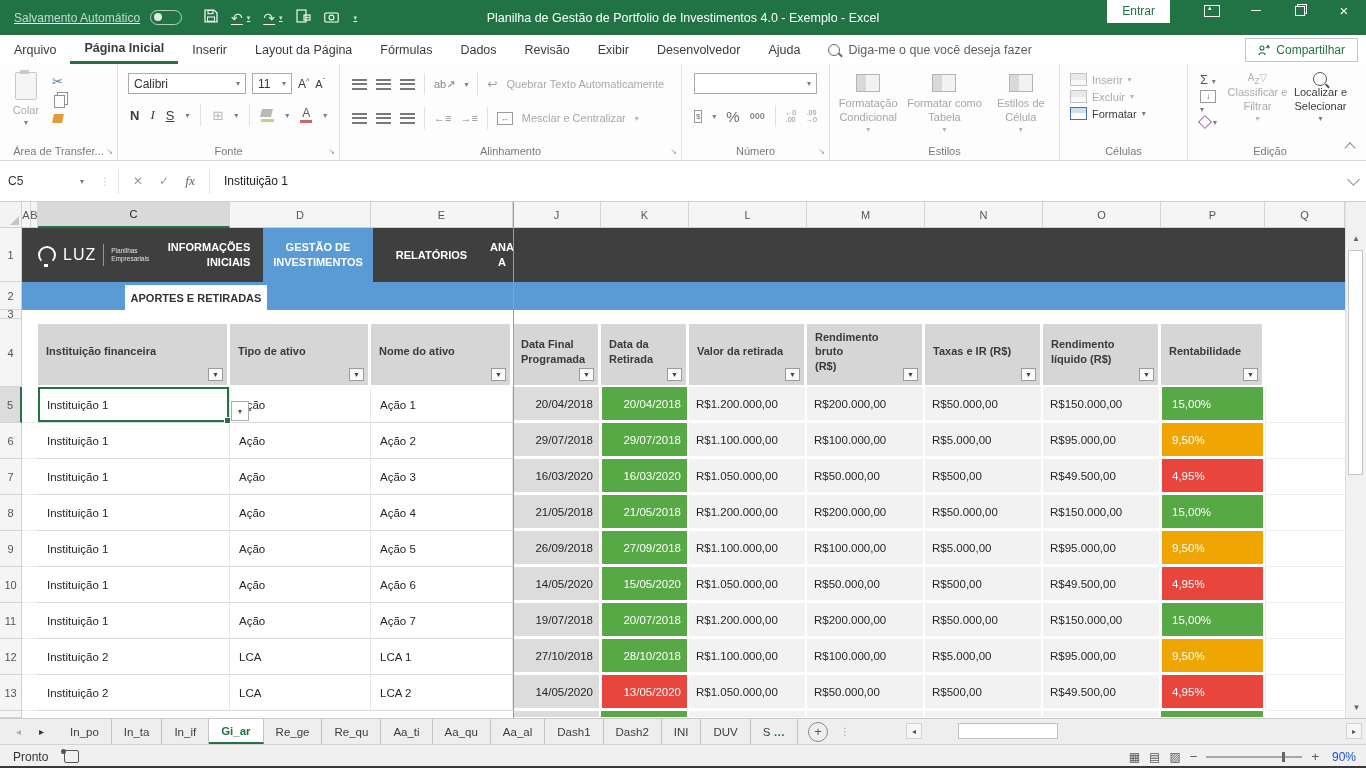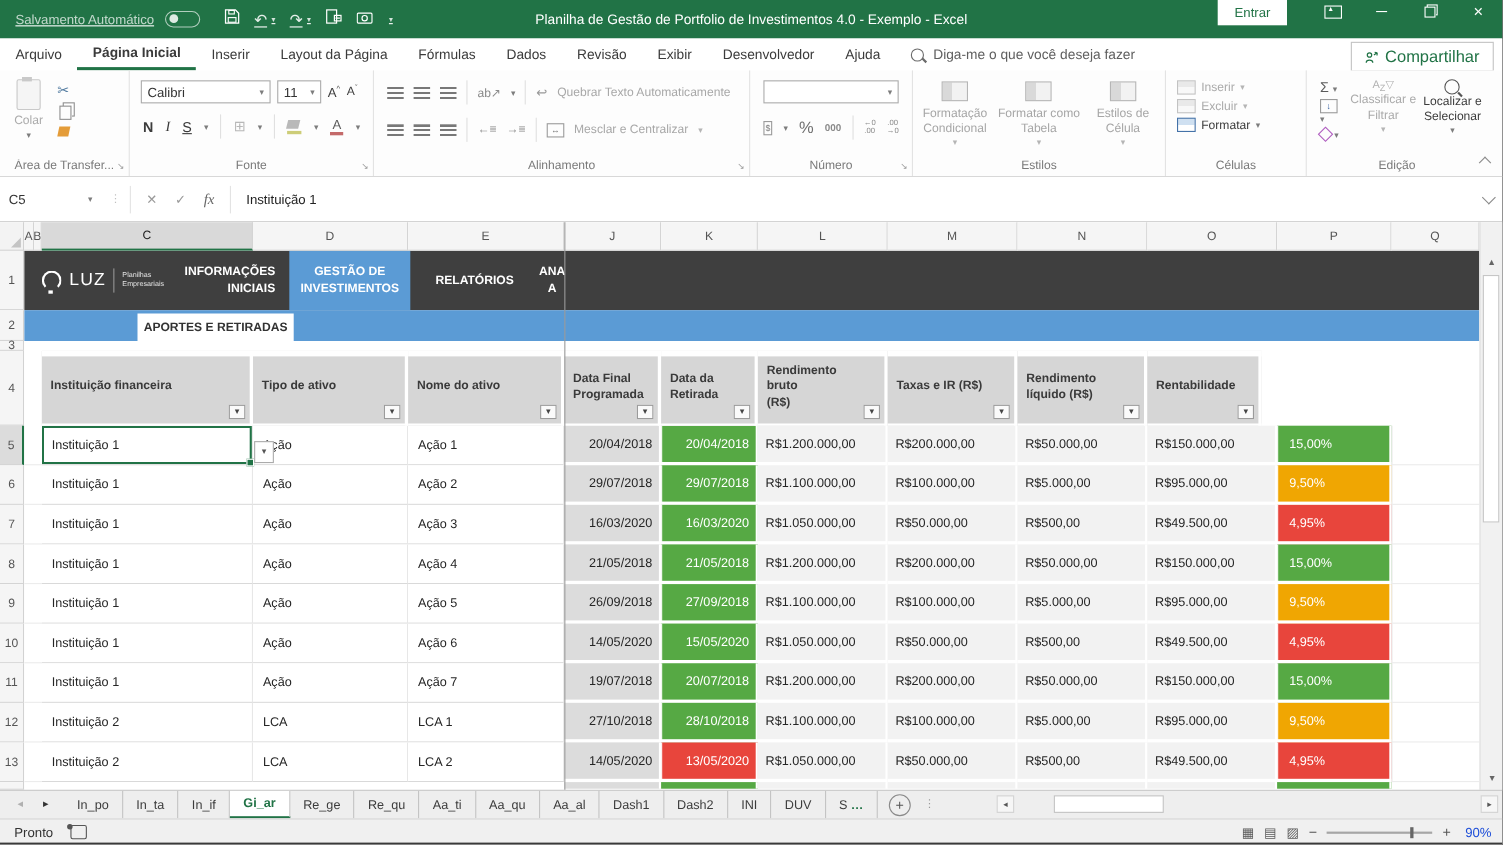--- a/index.html
+++ b/index.html
@@ -23,21 +23,21 @@
   .close-glyph{font-size:15px;}
   .ribbonopts-glyph{display:block;width:14px;height:10px;border:1px solid #fff;position:relative;}
   .ribbonopts-glyph:after{content:"▴";position:absolute;left:3px;top:-2px;font-size:7px;color:#fff;}
   
   .ribbontabs{position:absolute;top:35px;left:0;width:1366px;height:29px;background:#fff;display:flex;align-items:center;}
   .rtab{padding:0 14px;font-size:12.5px;color:#3b3b3b;height:29px;display:flex;align-items:center;box-sizing:border-box;}
   .rtab.active{border-bottom:3px solid #217346;font-weight:bold;}
   .tellme{display:flex;align-items:center;gap:8px;margin-left:14px;color:#5f5f5f;font-size:12.5px;}
   .mag{position:relative;width:10px;height:10px;border:1.5px solid #6a6a6a;border-radius:50%;display:inline-block;}
   .mag i{position:absolute;width:5px;height:1.5px;background:#6a6a6a;transform:rotate(45deg);right:-4px;bottom:-1px;}
-  .share-btn{position:absolute;right:8px;top:3px;display:flex;align-items:center;gap:6px;border:1px solid #c3c3c3;background:#fff;color:#217346;font-size:15px;padding:4px 12px;}
+  .share-btn{position:absolute;right:8px;top:3px;display:flex;align-items:center;gap:6px;border:1px solid #c3c3c3;background:#fff;color:#217346;font-size:12px;padding:4px 12px;}
   
   .ribbon{position:absolute;top:64px;left:0;width:1366px;height:97px;background:#fdfdfd;border-bottom:1px solid #d8d8d8;display:flex;box-sizing:border-box;}
   .rgroup{position:relative;border-right:1px solid #e3e3e3;box-sizing:border-box;flex-shrink:0;}
   .glabel{position:absolute;bottom:3px;left:0;right:0;text-align:center;font-size:11px;color:#7a7a7a;white-space:nowrap;overflow:hidden;}
   .launcher{position:absolute;bottom:4px;right:4px;font-size:8px;color:#9a9a9a;}
   .dis{color:#ababab;}
   .en{color:#3c3c3c;}
   .bigbtn{display:flex;flex-direction:column;align-items:center;font-size:11px;line-height:1.25;text-align:center;padding-top:8px;}
   .clip-ico{width:20px;height:26px;border:1.5px solid #c9c9c9;border-radius:2px;position:relative;margin-bottom:4px;background:#f5f5f5;}
   .clip-ico:after{content:"";position:absolute;left:4px;top:-3px;width:9px;height:4px;background:#c9c9c9;}
@@ -463,20 +463,21 @@
       <div class="band3"></div>
       <div class="thead" id="thead">
           <div class="spacerAB"></div>
           <div class="hcell" style="width: 192px;">Instituição financeira<div class="fbtn">▼</div></div>
           <div class="hcell" style="width: 141px;">Tipo de ativo<div class="fbtn">▼</div></div>
           <div class="hcell" style="width: 142px;">Nome do ativo<div class="fbtn">▼</div></div>
           <div class="hcell" style="width: 88px;">Data Final
 Programada<div class="fbtn">▼</div></div>
           <div class="hcell" style="width: 88px;">Data da
 Retirada<div class="fbtn">▼</div></div>
+          <div class="hcell" style="width: 118px;">Valor da retirada<div class="fbtn">▼</div></div>
           <div class="hcell" style="width: 118px;">Rendimento bruto
 (R$)<div class="fbtn">▼</div></div>
           <div class="hcell" style="width: 118px;">Taxas e IR (R$)<div class="fbtn">▼</div></div>
           <div class="hcell" style="width: 118px;">Rendimento
 líquido (R$)<div class="fbtn">▼</div></div>
           <div class="hcell" style="width: 104px;">Rentabilidade<div class="fbtn">▼</div></div>
         </div>
       <div id="tbody">
           <div class="trow">
             <div class="sAB"></div>

